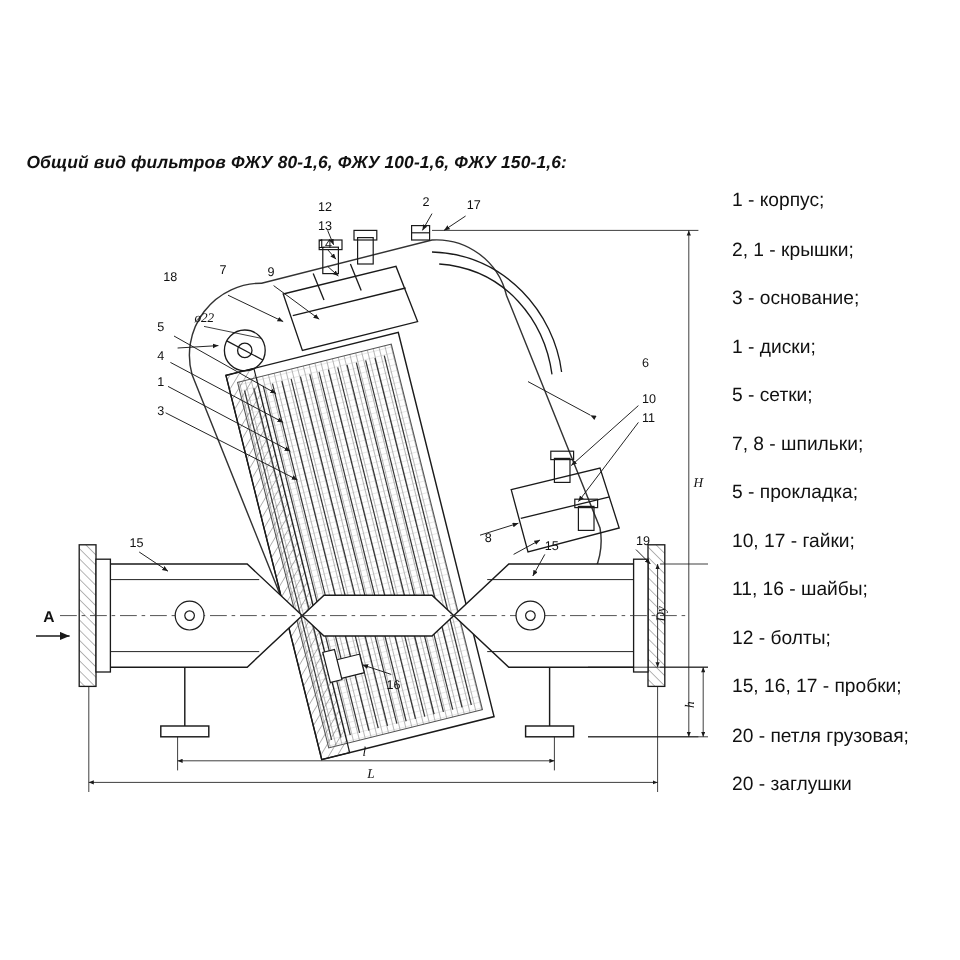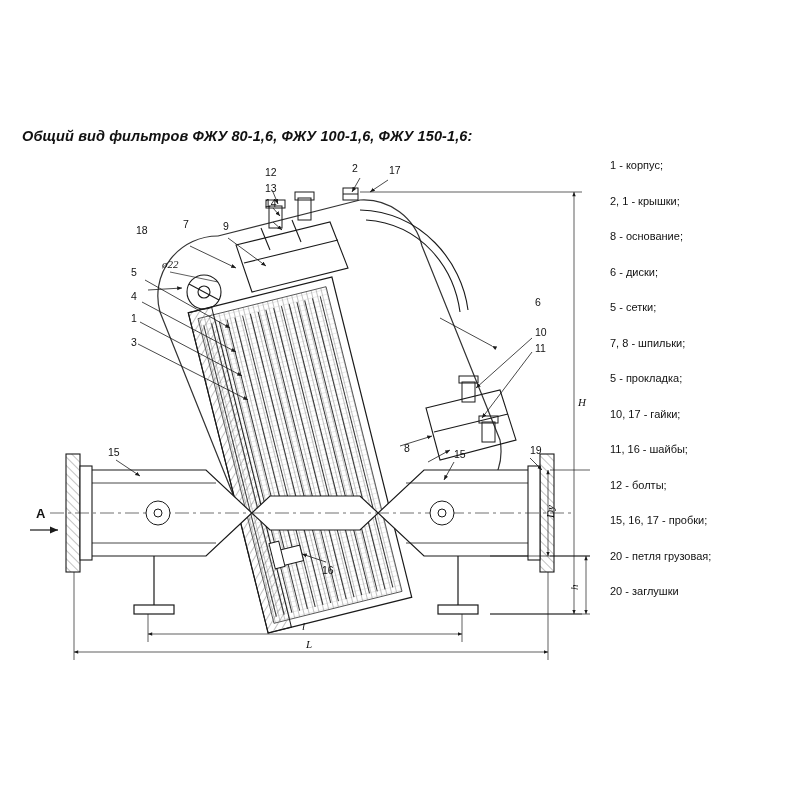--- a/index.html
+++ b/index.html
@@ -31,21 +31,21 @@
     color: #111;
     letter-spacing: 0.1px;
   }
   .legend {
     position: absolute;
     left: 610px;
     top: 160px;
     width: 185px;
   }
   .legend-item {
-    font-size: 11px;
+    font-size: 16px;
     color: #111;
     line-height: 1;
     margin-bottom: 24.5px;
     white-space: nowrap;
   }
   .drawing {
     position: absolute;
     left: 30px;
     top: 150px;
     width: 570px;
@@ -73,22 +73,22 @@
 </head>
 <body>
 
 <div id="root">
 
   <div class="title">Общий вид фильтров ФЖУ 80-1,6, ФЖУ 100-1,6, ФЖУ 150-1,6:</div>
 
   <div class="legend">
     <div class="legend-item">1 - корпус;</div>
     <div class="legend-item">2, 1 - крышки;</div>
-    <div class="legend-item">8 - основание;</div>
-    <div class="legend-item">6 - диски;</div>
+    <div class="legend-item">3 - основание;</div>
+    <div class="legend-item">1 - диски;</div>
     <div class="legend-item">5 - сетки;</div>
     <div class="legend-item">7, 8 - шпильки;</div>
     <div class="legend-item">5 - прокладка;</div>
     <div class="legend-item">10, 17 - гайки;</div>
     <div class="legend-item">11, 16 - шайбы;</div>
     <div class="legend-item">12 - болты;</div>
     <div class="legend-item">15, 16, 17 - пробки;</div>
     <div class="legend-item">20 - петля грузовая;</div>
     <div class="legend-item">20 - заглушки</div>
   </div>

